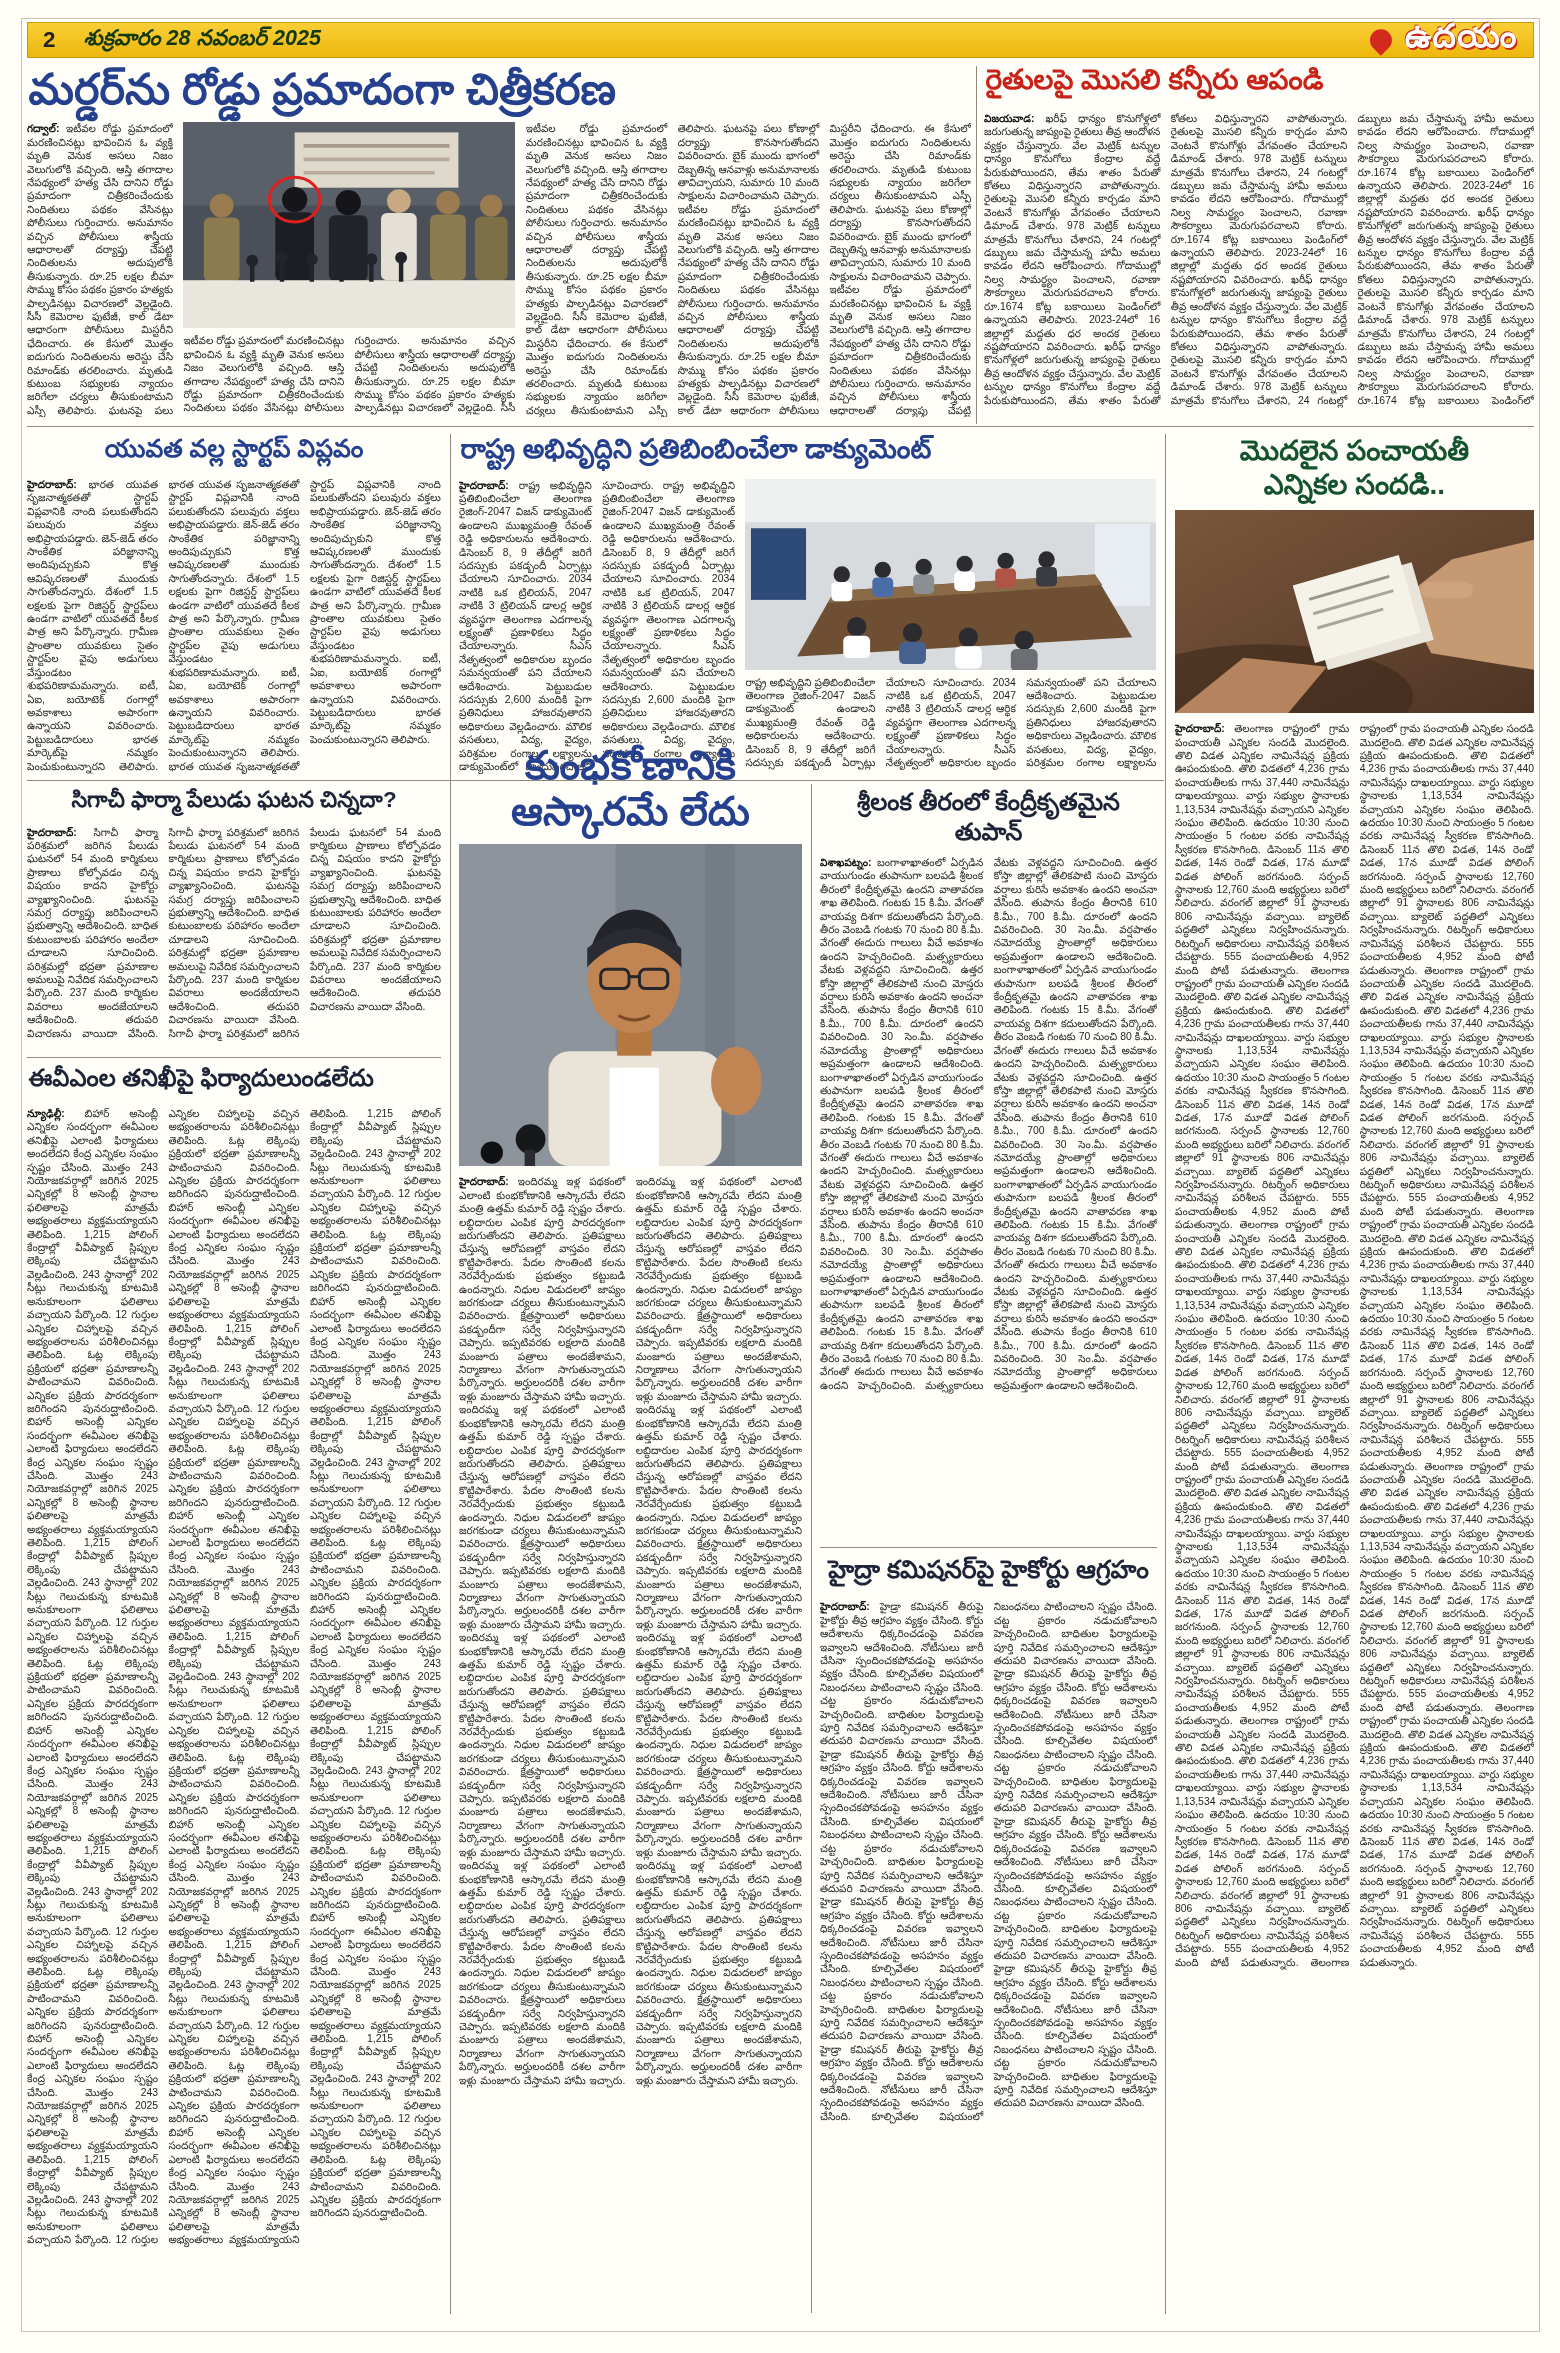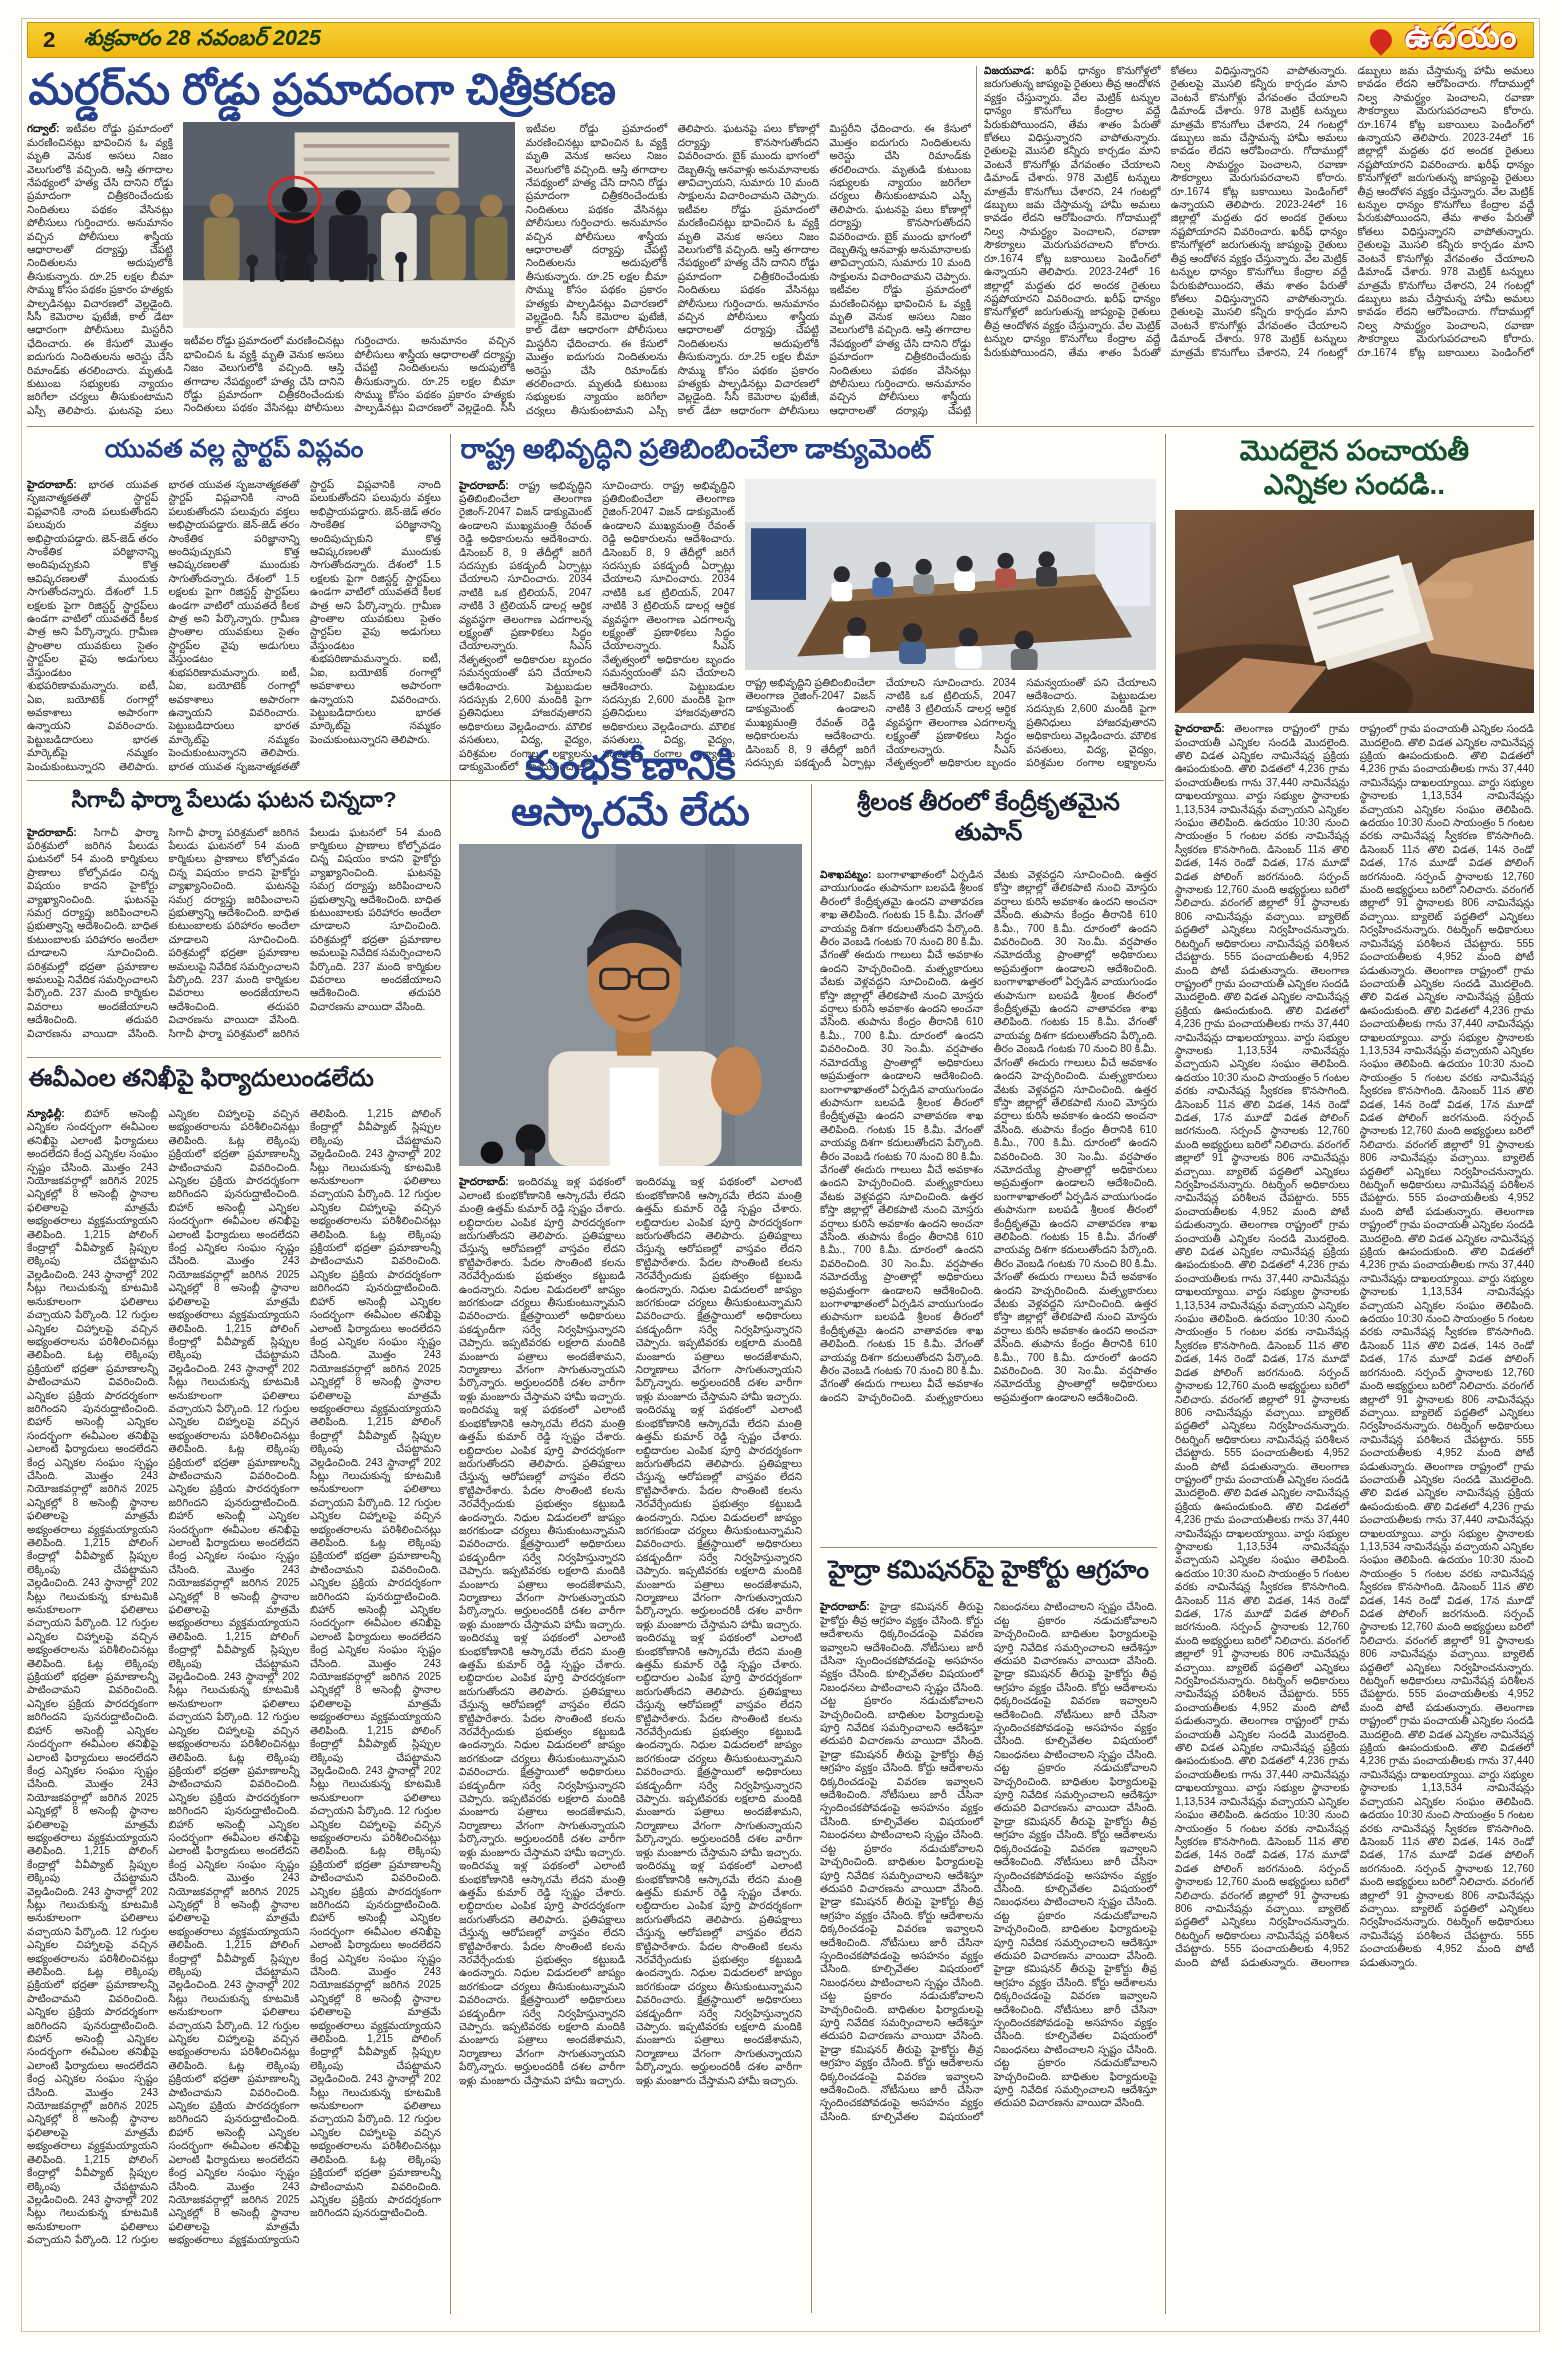--- a/index.html
+++ b/index.html
@@ -103,20 +103,21 @@
           <span>ఇటీవల రోడ్డు ప్రమాదంలో మరణించినట్లు భావించిన ఓ వ్యక్తి మృతి వెనుక అసలు నిజం వెలుగులోకి వచ్చింది. ఆస్తి తగాదాల నేపథ్యంలో హత్య చేసి దానిని రోడ్డు ప్రమాదంగా చిత్రీకరించేందుకు నిందితులు పథకం వేసినట్లు పోలీసులు గుర్తించారు. అనుమానం వచ్చిన పోలీసులు శాస్త్రీయ ఆధారాలతో దర్యాప్తు చేపట్టి నిందితులను అదుపులోకి తీసుకున్నారు. రూ.25 లక్షల బీమా సొమ్ము కోసం పథకం ప్రకారం హత్యకు పాల్పడినట్లు విచారణలో వెల్లడైంది. సీసీ కెమెరాల ఫుటేజీ, కాల్ డేటా ఆధారంగా పోలీసులు మిస్టరీని ఛేదించారు. ఈ కేసులో మొత్తం ఐదుగురు నిందితులను అరెస్టు చేసి రిమాండ్‌కు తరలించారు. మృతుడి కుటుంబ సభ్యులకు న్యాయం జరిగేలా చర్యలు తీసుకుంటామని ఎస్పీ తెలిపారు. ఘటనపై పలు కోణాల్లో దర్యాప్తు కొనసాగుతోందని వివరించారు. బైక్ ముందు భాగంలో దెబ్బతిన్న ఆనవాళ్లు అనుమానాలకు తావిచ్చాయని, సుమారు 10 మంది సాక్షులను విచారించామని చెప్పారు. ఇటీవల రోడ్డు ప్రమాదంలో మరణించినట్లు భావించిన ఓ వ్యక్తి మృతి వెనుక అసలు నిజం వెలుగులోకి వచ్చింది. ఆస్తి తగాదాల నేపథ్యంలో హత్య చేసి దానిని రోడ్డు ప్రమాదంగా చిత్రీకరించేందుకు నిందితులు పథకం వేసినట్లు పోలీసులు గుర్తించారు. అనుమానం వచ్చిన పోలీసులు శాస్త్రీయ ఆధారాలతో దర్యాప్తు చేపట్టి నిందితులను అదుపులోకి తీసుకున్నారు. రూ.25 లక్షల బీమా సొమ్ము కోసం పథకం ప్రకారం హత్యకు పాల్పడినట్లు విచారణలో వెల్లడైంది. సీసీ కెమెరాల ఫుటేజీ, కాల్ డేటా ఆధారంగా పోలీసులు మిస్టరీని ఛేదించారు. ఈ కేసులో మొత్తం ఐదుగురు నిందితులను అరెస్టు చేసి రిమాండ్‌కు తరలించారు. మృతుడి కుటుంబ సభ్యులకు న్యాయం జరిగేలా చర్యలు తీసుకుంటామని ఎస్పీ తెలిపారు. ఘటనపై పలు కోణాల్లో దర్యాప్తు కొనసాగుతోందని వివరించారు. బైక్ ముందు భాగంలో దెబ్బతిన్న ఆనవాళ్లు అనుమానాలకు తావిచ్చాయని, సుమారు 10 మంది సాక్షులను విచారించామని చెప్పారు.</span>
         </p>
       </div>
       <p class="bt" style="flex:1; column-count:3; height:295px;">
         <span>ఇటీవల రోడ్డు ప్రమాదంలో మరణించినట్లు భావించిన ఓ వ్యక్తి మృతి వెనుక అసలు నిజం వెలుగులోకి వచ్చింది. ఆస్తి తగాదాల నేపథ్యంలో హత్య చేసి దానిని రోడ్డు ప్రమాదంగా చిత్రీకరించేందుకు నిందితులు పథకం వేసినట్లు పోలీసులు గుర్తించారు. అనుమానం వచ్చిన పోలీసులు శాస్త్రీయ ఆధారాలతో దర్యాప్తు చేపట్టి నిందితులను అదుపులోకి తీసుకున్నారు. రూ.25 లక్షల బీమా సొమ్ము కోసం పథకం ప్రకారం హత్యకు పాల్పడినట్లు విచారణలో వెల్లడైంది. సీసీ కెమెరాల ఫుటేజీ, కాల్ డేటా ఆధారంగా పోలీసులు మిస్టరీని ఛేదించారు. ఈ కేసులో మొత్తం ఐదుగురు నిందితులను అరెస్టు చేసి రిమాండ్‌కు తరలించారు. మృతుడి కుటుంబ సభ్యులకు న్యాయం జరిగేలా చర్యలు తీసుకుంటామని ఎస్పీ తెలిపారు. ఘటనపై పలు కోణాల్లో దర్యాప్తు కొనసాగుతోందని వివరించారు. బైక్ ముందు భాగంలో దెబ్బతిన్న ఆనవాళ్లు అనుమానాలకు తావిచ్చాయని, సుమారు 10 మంది సాక్షులను విచారించామని చెప్పారు. ఇటీవల రోడ్డు ప్రమాదంలో మరణించినట్లు భావించిన ఓ వ్యక్తి మృతి వెనుక అసలు నిజం వెలుగులోకి వచ్చింది. ఆస్తి తగాదాల నేపథ్యంలో హత్య చేసి దానిని రోడ్డు ప్రమాదంగా చిత్రీకరించేందుకు నిందితులు పథకం వేసినట్లు పోలీసులు గుర్తించారు. అనుమానం వచ్చిన పోలీసులు శాస్త్రీయ ఆధారాలతో దర్యాప్తు చేపట్టి నిందితులను అదుపులోకి తీసుకున్నారు. రూ.25 లక్షల బీమా సొమ్ము కోసం పథకం ప్రకారం హత్యకు పాల్పడినట్లు విచారణలో వెల్లడైంది. సీసీ కెమెరాల ఫుటేజీ, కాల్ డేటా ఆధారంగా పోలీసులు మిస్టరీని ఛేదించారు. ఈ కేసులో మొత్తం ఐదుగురు నిందితులను అరెస్టు చేసి రిమాండ్‌కు తరలించారు. మృతుడి కుటుంబ సభ్యులకు న్యాయం జరిగేలా చర్యలు తీసుకుంటామని ఎస్పీ తెలిపారు. ఘటనపై పలు కోణాల్లో దర్యాప్తు కొనసాగుతోందని వివరించారు. బైక్ ముందు భాగంలో దెబ్బతిన్న ఆనవాళ్లు అనుమానాలకు తావిచ్చాయని, సుమారు 10 మంది సాక్షులను విచారించామని చెప్పారు. ఇటీవల రోడ్డు ప్రమాదంలో మరణించినట్లు భావించిన ఓ వ్యక్తి మృతి వెనుక అసలు నిజం వెలుగులోకి వచ్చింది. ఆస్తి తగాదాల నేపథ్యంలో హత్య చేసి దానిని రోడ్డు ప్రమాదంగా చిత్రీకరించేందుకు నిందితులు పథకం వేసినట్లు పోలీసులు గుర్తించారు. అనుమానం వచ్చిన పోలీసులు శాస్త్రీయ ఆధారాలతో దర్యాప్తు చేపట్టి నిందితులను అదుపులోకి తీసుకున్నారు. రూ.25 లక్షల బీమా సొమ్ము కోసం పథకం ప్రకారం హత్యకు పాల్పడినట్లు విచారణలో వెల్లడైంది. సీసీ కెమెరాల ఫుటేజీ, కాల్ డేటా ఆధారంగా పోలీసులు మిస్టరీని ఛేదించారు. ఈ కేసులో మొత్తం ఐదుగురు నిందితులను అరెస్టు చేసి రిమాండ్‌కు తరలించారు. మృతుడి కుటుంబ సభ్యులకు న్యాయం జరిగేలా చర్యలు తీసుకుంటామని ఎస్పీ తెలిపారు. ఘటనపై పలు కోణాల్లో దర్యాప్తు కొనసాగుతోందని వివరించారు. బైక్ ముందు భాగంలో దెబ్బతిన్న ఆనవాళ్లు అనుమానాలకు తావిచ్చాయని, సుమారు 10 మంది సాక్షులను విచారించామని చెప్పారు.</span>
       </p>
     </div>
   </section>
 
   <section class="article" id="a2" style="left:984px; top:64px; width:550px; height:358px;">
+    <h2 class="hl-red" style="font-size:28px; margin:0 0 9px 1.5px;">రైతులపై మొసలి కన్నీరు ఆపండి</h2>
     <p class="bt" style="column-count:3; height:306px;">
       <b class="dateline">విజయవాడ:</b><span>ఖరీఫ్ ధాన్యం కొనుగోళ్లలో జరుగుతున్న జాప్యంపై రైతులు తీవ్ర ఆందోళన వ్యక్తం చేస్తున్నారు. వేల మెట్రిక్ టన్నుల ధాన్యం కొనుగోలు కేంద్రాల వద్దే పేరుకుపోయిందని, తేమ శాతం పేరుతో కోతలు విధిస్తున్నారని వాపోతున్నారు. రైతులపై మొసలి కన్నీరు కార్చడం మాని వెంటనే కొనుగోళ్లు వేగవంతం చేయాలని డిమాండ్ చేశారు. 978 మెట్రిక్ టన్నులు మాత్రమే కొనుగోలు చేశారని, 24 గంటల్లో డబ్బులు జమ చేస్తామన్న హామీ అమలు కావడం లేదని ఆరోపించారు. గోదాముల్లో నిల్వ సామర్థ్యం పెంచాలని, రవాణా సౌకర్యాలు మెరుగుపరచాలని కోరారు. రూ.1674 కోట్ల బకాయిలు పెండింగ్‌లో ఉన్నాయని తెలిపారు. 2023-24లో 16 జిల్లాల్లో మద్దతు ధర అందక రైతులు నష్టపోయారని వివరించారు. ఖరీఫ్ ధాన్యం కొనుగోళ్లలో జరుగుతున్న జాప్యంపై రైతులు తీవ్ర ఆందోళన వ్యక్తం చేస్తున్నారు. వేల మెట్రిక్ టన్నుల ధాన్యం కొనుగోలు కేంద్రాల వద్దే పేరుకుపోయిందని, తేమ శాతం పేరుతో కోతలు విధిస్తున్నారని వాపోతున్నారు. రైతులపై మొసలి కన్నీరు కార్చడం మాని వెంటనే కొనుగోళ్లు వేగవంతం చేయాలని డిమాండ్ చేశారు. 978 మెట్రిక్ టన్నులు మాత్రమే కొనుగోలు చేశారని, 24 గంటల్లో డబ్బులు జమ చేస్తామన్న హామీ అమలు కావడం లేదని ఆరోపించారు. గోదాముల్లో నిల్వ సామర్థ్యం పెంచాలని, రవాణా సౌకర్యాలు మెరుగుపరచాలని కోరారు. రూ.1674 కోట్ల బకాయిలు పెండింగ్‌లో ఉన్నాయని తెలిపారు. 2023-24లో 16 జిల్లాల్లో మద్దతు ధర అందక రైతులు నష్టపోయారని వివరించారు. ఖరీఫ్ ధాన్యం కొనుగోళ్లలో జరుగుతున్న జాప్యంపై రైతులు తీవ్ర ఆందోళన వ్యక్తం చేస్తున్నారు. వేల మెట్రిక్ టన్నుల ధాన్యం కొనుగోలు కేంద్రాల వద్దే పేరుకుపోయిందని, తేమ శాతం పేరుతో కోతలు విధిస్తున్నారని వాపోతున్నారు. రైతులపై మొసలి కన్నీరు కార్చడం మాని వెంటనే కొనుగోళ్లు వేగవంతం చేయాలని డిమాండ్ చేశారు. 978 మెట్రిక్ టన్నులు మాత్రమే కొనుగోలు చేశారని, 24 గంటల్లో డబ్బులు జమ చేస్తామన్న హామీ అమలు కావడం లేదని ఆరోపించారు. గోదాముల్లో నిల్వ సామర్థ్యం పెంచాలని, రవాణా సౌకర్యాలు మెరుగుపరచాలని కోరారు. రూ.1674 కోట్ల బకాయిలు పెండింగ్‌లో ఉన్నాయని తెలిపారు. 2023-24లో 16 జిల్లాల్లో మద్దతు ధర అందక రైతులు నష్టపోయారని వివరించారు. ఖరీఫ్ ధాన్యం కొనుగోళ్లలో జరుగుతున్న జాప్యంపై రైతులు తీవ్ర ఆందోళన వ్యక్తం చేస్తున్నారు. వేల మెట్రిక్ టన్నుల ధాన్యం కొనుగోలు కేంద్రాల వద్దే పేరుకుపోయిందని, తేమ శాతం పేరుతో కోతలు విధిస్తున్నారని వాపోతున్నారు. రైతులపై మొసలి కన్నీరు కార్చడం మాని వెంటనే కొనుగోళ్లు వేగవంతం చేయాలని డిమాండ్ చేశారు. 978 మెట్రిక్ టన్నులు మాత్రమే కొనుగోలు చేశారని, 24 గంటల్లో డబ్బులు జమ చేస్తామన్న హామీ అమలు కావడం లేదని ఆరోపించారు. గోదాముల్లో నిల్వ సామర్థ్యం పెంచాలని, రవాణా సౌకర్యాలు మెరుగుపరచాలని కోరారు. రూ.1674 కోట్ల బకాయిలు పెండింగ్‌లో ఉన్నాయని తెలిపారు. 2023-24లో 16 జిల్లాల్లో మద్దతు ధర అందక రైతులు నష్టపోయారని వివరించారు.</span>
     </p>
   </section>
 
   <section class="article" id="a3" style="left:27px; top:434px; width:414px; height:343px;">
     <h2 class="hl-blue center" style="font-size:25px; margin:0 0 9px 0;">యువత వల్ల స్టార్టప్ విప్లవం</h2>
     <p class="bt" style="column-count:3; height:298px;">
       <b class="dateline">హైదరాబాద్:</b><span>భారత యువత సృజనాత్మకతతో స్టార్టప్ విప్లవానికి నాంది పలుకుతోందని పలువురు వక్తలు అభిప్రాయపడ్డారు. జెన్-జెడ్ తరం సాంకేతిక పరిజ్ఞానాన్ని అందిపుచ్చుకుని కొత్త ఆవిష్కరణలతో ముందుకు సాగుతోందన్నారు. దేశంలో 1.5 లక్షలకు పైగా రిజిస్టర్డ్ స్టార్టప్‌లు ఉండగా వాటిలో యువతదే కీలక పాత్ర అని పేర్కొన్నారు. గ్రామీణ ప్రాంతాల యువకులు సైతం స్టార్టప్‌ల వైపు అడుగులు వేస్తుండటం శుభపరిణామమన్నారు. ఐటీ, ఏఐ, బయోటెక్ రంగాల్లో అవకాశాలు అపారంగా ఉన్నాయని వివరించారు. పెట్టుబడిదారులు భారత మార్కెట్‌పై నమ్మకం పెంచుకుంటున్నారని తెలిపారు. భారత యువత సృజనాత్మకతతో స్టార్టప్ విప్లవానికి నాంది పలుకుతోందని పలువురు వక్తలు అభిప్రాయపడ్డారు. జెన్-జెడ్ తరం సాంకేతిక పరిజ్ఞానాన్ని అందిపుచ్చుకుని కొత్త ఆవిష్కరణలతో ముందుకు సాగుతోందన్నారు. దేశంలో 1.5 లక్షలకు పైగా రిజిస్టర్డ్ స్టార్టప్‌లు ఉండగా వాటిలో యువతదే కీలక పాత్ర అని పేర్కొన్నారు. గ్రామీణ ప్రాంతాల యువకులు సైతం స్టార్టప్‌ల వైపు అడుగులు వేస్తుండటం శుభపరిణామమన్నారు. ఐటీ, ఏఐ, బయోటెక్ రంగాల్లో అవకాశాలు అపారంగా ఉన్నాయని వివరించారు. పెట్టుబడిదారులు భారత మార్కెట్‌పై నమ్మకం పెంచుకుంటున్నారని తెలిపారు. భారత యువత సృజనాత్మకతతో స్టార్టప్ విప్లవానికి నాంది పలుకుతోందని పలువురు వక్తలు అభిప్రాయపడ్డారు. జెన్-జెడ్ తరం సాంకేతిక పరిజ్ఞానాన్ని అందిపుచ్చుకుని కొత్త ఆవిష్కరణలతో ముందుకు సాగుతోందన్నారు. దేశంలో 1.5 లక్షలకు పైగా రిజిస్టర్డ్ స్టార్టప్‌లు ఉండగా వాటిలో యువతదే కీలక పాత్ర అని పేర్కొన్నారు. గ్రామీణ ప్రాంతాల యువకులు సైతం స్టార్టప్‌ల వైపు అడుగులు వేస్తుండటం శుభపరిణామమన్నారు. ఐటీ, ఏఐ, బయోటెక్ రంగాల్లో అవకాశాలు అపారంగా ఉన్నాయని వివరించారు. పెట్టుబడిదారులు భారత మార్కెట్‌పై నమ్మకం పెంచుకుంటున్నారని తెలిపారు.</span>
     </p>
@@ -236,21 +237,21 @@
         <rect x="88" y="410" width="14" height="30" fill="#2a2b31"></rect>
         <circle cx="44" cy="414" r="15" fill="#101114"></circle>
       </svg>
     </div>
     <p class="bt" style="column-count:2; height:1096px; margin-top:9px;">
       <b class="dateline">హైదరాబాద్:</b><span>ఇందిరమ్మ ఇళ్ల పథకంలో ఎలాంటి కుంభకోణానికి ఆస్కారమే లేదని మంత్రి ఉత్తమ్ కుమార్ రెడ్డి స్పష్టం చేశారు. లబ్ధిదారుల ఎంపిక పూర్తి పారదర్శకంగా జరుగుతోందని తెలిపారు. ప్రతిపక్షాలు చేస్తున్న ఆరోపణల్లో వాస్తవం లేదని కొట్టిపారేశారు. పేదల సొంతింటి కలను నెరవేర్చేందుకు ప్రభుత్వం కట్టుబడి ఉందన్నారు. నిధుల విడుదలలో జాప్యం జరగకుండా చర్యలు తీసుకుంటున్నామని వివరించారు. క్షేత్రస్థాయిలో అధికారులు పకడ్బందీగా సర్వే నిర్వహిస్తున్నారని చెప్పారు. ఇప్పటివరకు లక్షలాది మందికి మంజూరు పత్రాలు అందజేశామని, నిర్మాణాలు వేగంగా సాగుతున్నాయని పేర్కొన్నారు. అర్హులందరికీ దశల వారీగా ఇళ్లు మంజూరు చేస్తామని హామీ ఇచ్చారు. ఇందిరమ్మ ఇళ్ల పథకంలో ఎలాంటి కుంభకోణానికి ఆస్కారమే లేదని మంత్రి ఉత్తమ్ కుమార్ రెడ్డి స్పష్టం చేశారు. లబ్ధిదారుల ఎంపిక పూర్తి పారదర్శకంగా జరుగుతోందని తెలిపారు. ప్రతిపక్షాలు చేస్తున్న ఆరోపణల్లో వాస్తవం లేదని కొట్టిపారేశారు. పేదల సొంతింటి కలను నెరవేర్చేందుకు ప్రభుత్వం కట్టుబడి ఉందన్నారు. నిధుల విడుదలలో జాప్యం జరగకుండా చర్యలు తీసుకుంటున్నామని వివరించారు. క్షేత్రస్థాయిలో అధికారులు పకడ్బందీగా సర్వే నిర్వహిస్తున్నారని చెప్పారు. ఇప్పటివరకు లక్షలాది మందికి మంజూరు పత్రాలు అందజేశామని, నిర్మాణాలు వేగంగా సాగుతున్నాయని పేర్కొన్నారు. అర్హులందరికీ దశల వారీగా ఇళ్లు మంజూరు చేస్తామని హామీ ఇచ్చారు. ఇందిరమ్మ ఇళ్ల పథకంలో ఎలాంటి కుంభకోణానికి ఆస్కారమే లేదని మంత్రి ఉత్తమ్ కుమార్ రెడ్డి స్పష్టం చేశారు. లబ్ధిదారుల ఎంపిక పూర్తి పారదర్శకంగా జరుగుతోందని తెలిపారు. ప్రతిపక్షాలు చేస్తున్న ఆరోపణల్లో వాస్తవం లేదని కొట్టిపారేశారు. పేదల సొంతింటి కలను నెరవేర్చేందుకు ప్రభుత్వం కట్టుబడి ఉందన్నారు. నిధుల విడుదలలో జాప్యం జరగకుండా చర్యలు తీసుకుంటున్నామని వివరించారు. క్షేత్రస్థాయిలో అధికారులు పకడ్బందీగా సర్వే నిర్వహిస్తున్నారని చెప్పారు. ఇప్పటివరకు లక్షలాది మందికి మంజూరు పత్రాలు అందజేశామని, నిర్మాణాలు వేగంగా సాగుతున్నాయని పేర్కొన్నారు. అర్హులందరికీ దశల వారీగా ఇళ్లు మంజూరు చేస్తామని హామీ ఇచ్చారు. ఇందిరమ్మ ఇళ్ల పథకంలో ఎలాంటి కుంభకోణానికి ఆస్కారమే లేదని మంత్రి ఉత్తమ్ కుమార్ రెడ్డి స్పష్టం చేశారు. లబ్ధిదారుల ఎంపిక పూర్తి పారదర్శకంగా జరుగుతోందని తెలిపారు. ప్రతిపక్షాలు చేస్తున్న ఆరోపణల్లో వాస్తవం లేదని కొట్టిపారేశారు. పేదల సొంతింటి కలను నెరవేర్చేందుకు ప్రభుత్వం కట్టుబడి ఉందన్నారు. నిధుల విడుదలలో జాప్యం జరగకుండా చర్యలు తీసుకుంటున్నామని వివరించారు. క్షేత్రస్థాయిలో అధికారులు పకడ్బందీగా సర్వే నిర్వహిస్తున్నారని చెప్పారు. ఇప్పటివరకు లక్షలాది మందికి మంజూరు పత్రాలు అందజేశామని, నిర్మాణాలు వేగంగా సాగుతున్నాయని పేర్కొన్నారు. అర్హులందరికీ దశల వారీగా ఇళ్లు మంజూరు చేస్తామని హామీ ఇచ్చారు. ఇందిరమ్మ ఇళ్ల పథకంలో ఎలాంటి కుంభకోణానికి ఆస్కారమే లేదని మంత్రి ఉత్తమ్ కుమార్ రెడ్డి స్పష్టం చేశారు. లబ్ధిదారుల ఎంపిక పూర్తి పారదర్శకంగా జరుగుతోందని తెలిపారు. ప్రతిపక్షాలు చేస్తున్న ఆరోపణల్లో వాస్తవం లేదని కొట్టిపారేశారు. పేదల సొంతింటి కలను నెరవేర్చేందుకు ప్రభుత్వం కట్టుబడి ఉందన్నారు. నిధుల విడుదలలో జాప్యం జరగకుండా చర్యలు తీసుకుంటున్నామని వివరించారు. క్షేత్రస్థాయిలో అధికారులు పకడ్బందీగా సర్వే నిర్వహిస్తున్నారని చెప్పారు. ఇప్పటివరకు లక్షలాది మందికి మంజూరు పత్రాలు అందజేశామని, నిర్మాణాలు వేగంగా సాగుతున్నాయని పేర్కొన్నారు. అర్హులందరికీ దశల వారీగా ఇళ్లు మంజూరు చేస్తామని హామీ ఇచ్చారు. ఇందిరమ్మ ఇళ్ల పథకంలో ఎలాంటి కుంభకోణానికి ఆస్కారమే లేదని మంత్రి ఉత్తమ్ కుమార్ రెడ్డి స్పష్టం చేశారు. లబ్ధిదారుల ఎంపిక పూర్తి పారదర్శకంగా జరుగుతోందని తెలిపారు. ప్రతిపక్షాలు చేస్తున్న ఆరోపణల్లో వాస్తవం లేదని కొట్టిపారేశారు. పేదల సొంతింటి కలను నెరవేర్చేందుకు ప్రభుత్వం కట్టుబడి ఉందన్నారు. నిధుల విడుదలలో జాప్యం జరగకుండా చర్యలు తీసుకుంటున్నామని వివరించారు. క్షేత్రస్థాయిలో అధికారులు పకడ్బందీగా సర్వే నిర్వహిస్తున్నారని చెప్పారు. ఇప్పటివరకు లక్షలాది మందికి మంజూరు పత్రాలు అందజేశామని, నిర్మాణాలు వేగంగా సాగుతున్నాయని పేర్కొన్నారు. అర్హులందరికీ దశల వారీగా ఇళ్లు మంజూరు చేస్తామని హామీ ఇచ్చారు. ఇందిరమ్మ ఇళ్ల పథకంలో ఎలాంటి కుంభకోణానికి ఆస్కారమే లేదని మంత్రి ఉత్తమ్ కుమార్ రెడ్డి స్పష్టం చేశారు. లబ్ధిదారుల ఎంపిక పూర్తి పారదర్శకంగా జరుగుతోందని తెలిపారు. ప్రతిపక్షాలు చేస్తున్న ఆరోపణల్లో వాస్తవం లేదని కొట్టిపారేశారు. పేదల సొంతింటి కలను నెరవేర్చేందుకు ప్రభుత్వం కట్టుబడి ఉందన్నారు. నిధుల విడుదలలో జాప్యం జరగకుండా చర్యలు తీసుకుంటున్నామని వివరించారు. క్షేత్రస్థాయిలో అధికారులు పకడ్బందీగా సర్వే నిర్వహిస్తున్నారని చెప్పారు. ఇప్పటివరకు లక్షలాది మందికి మంజూరు పత్రాలు అందజేశామని, నిర్మాణాలు వేగంగా సాగుతున్నాయని పేర్కొన్నారు. అర్హులందరికీ దశల వారీగా ఇళ్లు మంజూరు చేస్తామని హామీ ఇచ్చారు. ఇందిరమ్మ ఇళ్ల పథకంలో ఎలాంటి కుంభకోణానికి ఆస్కారమే లేదని మంత్రి ఉత్తమ్ కుమార్ రెడ్డి స్పష్టం చేశారు. లబ్ధిదారుల ఎంపిక పూర్తి పారదర్శకంగా జరుగుతోందని తెలిపారు. ప్రతిపక్షాలు చేస్తున్న ఆరోపణల్లో వాస్తవం లేదని కొట్టిపారేశారు. పేదల సొంతింటి కలను నెరవేర్చేందుకు ప్రభుత్వం కట్టుబడి ఉందన్నారు. నిధుల విడుదలలో జాప్యం జరగకుండా చర్యలు తీసుకుంటున్నామని వివరించారు. క్షేత్రస్థాయిలో అధికారులు పకడ్బందీగా సర్వే నిర్వహిస్తున్నారని చెప్పారు. ఇప్పటివరకు లక్షలాది మందికి మంజూరు పత్రాలు అందజేశామని, నిర్మాణాలు వేగంగా సాగుతున్నాయని పేర్కొన్నారు. అర్హులందరికీ దశల వారీగా ఇళ్లు మంజూరు చేస్తామని హామీ ఇచ్చారు.</span>
     </p>
   </section>
 
   <section class="article" id="a9" style="left:820px; top:787px; width:337px; height:757px;">
-    <h3 class="hl-dark center" style="font-size:24px; line-height:1.25; margin:0 0 21px 0;">శ్రీలంక తీరంలో కేంద్రీకృతమైన తుపాన్</h3>
+    <h3 class="hl-dark center" style="font-size:24px; line-height:1.25; margin:0 0 9px 0;">శ్రీలంక తీరంలో కేంద్రీకృతమైన తుపాన్</h3>
     <p class="bt" style="column-count:2; height:686px;">
       <b class="dateline">విశాఖపట్నం:</b><span>బంగాళాఖాతంలో ఏర్పడిన వాయుగుండం తుపానుగా బలపడి శ్రీలంక తీరంలో కేంద్రీకృతమై ఉందని వాతావరణ శాఖ తెలిపింది. గంటకు 15 కి.మీ. వేగంతో వాయవ్య దిశగా కదులుతోందని పేర్కొంది. తీరం వెంబడి గంటకు 70 నుంచి 80 కి.మీ. వేగంతో ఈదురు గాలులు వీచే అవకాశం ఉందని హెచ్చరించింది. మత్స్యకారులు వేటకు వెళ్లవద్దని సూచించింది. ఉత్తర కోస్తా జిల్లాల్లో తేలికపాటి నుంచి మోస్తరు వర్షాలు కురిసే అవకాశం ఉందని అంచనా వేసింది. తుపాను కేంద్రం తీరానికి 610 కి.మీ., 700 కి.మీ. దూరంలో ఉందని వివరించింది. 30 సెం.మీ. వర్షపాతం నమోదయ్యే ప్రాంతాల్లో అధికారులు అప్రమత్తంగా ఉండాలని ఆదేశించింది. బంగాళాఖాతంలో ఏర్పడిన వాయుగుండం తుపానుగా బలపడి శ్రీలంక తీరంలో కేంద్రీకృతమై ఉందని వాతావరణ శాఖ తెలిపింది. గంటకు 15 కి.మీ. వేగంతో వాయవ్య దిశగా కదులుతోందని పేర్కొంది. తీరం వెంబడి గంటకు 70 నుంచి 80 కి.మీ. వేగంతో ఈదురు గాలులు వీచే అవకాశం ఉందని హెచ్చరించింది. మత్స్యకారులు వేటకు వెళ్లవద్దని సూచించింది. ఉత్తర కోస్తా జిల్లాల్లో తేలికపాటి నుంచి మోస్తరు వర్షాలు కురిసే అవకాశం ఉందని అంచనా వేసింది. తుపాను కేంద్రం తీరానికి 610 కి.మీ., 700 కి.మీ. దూరంలో ఉందని వివరించింది. 30 సెం.మీ. వర్షపాతం నమోదయ్యే ప్రాంతాల్లో అధికారులు అప్రమత్తంగా ఉండాలని ఆదేశించింది. బంగాళాఖాతంలో ఏర్పడిన వాయుగుండం తుపానుగా బలపడి శ్రీలంక తీరంలో కేంద్రీకృతమై ఉందని వాతావరణ శాఖ తెలిపింది. గంటకు 15 కి.మీ. వేగంతో వాయవ్య దిశగా కదులుతోందని పేర్కొంది. తీరం వెంబడి గంటకు 70 నుంచి 80 కి.మీ. వేగంతో ఈదురు గాలులు వీచే అవకాశం ఉందని హెచ్చరించింది. మత్స్యకారులు వేటకు వెళ్లవద్దని సూచించింది. ఉత్తర కోస్తా జిల్లాల్లో తేలికపాటి నుంచి మోస్తరు వర్షాలు కురిసే అవకాశం ఉందని అంచనా వేసింది. తుపాను కేంద్రం తీరానికి 610 కి.మీ., 700 కి.మీ. దూరంలో ఉందని వివరించింది. 30 సెం.మీ. వర్షపాతం నమోదయ్యే ప్రాంతాల్లో అధికారులు అప్రమత్తంగా ఉండాలని ఆదేశించింది. బంగాళాఖాతంలో ఏర్పడిన వాయుగుండం తుపానుగా బలపడి శ్రీలంక తీరంలో కేంద్రీకృతమై ఉందని వాతావరణ శాఖ తెలిపింది. గంటకు 15 కి.మీ. వేగంతో వాయవ్య దిశగా కదులుతోందని పేర్కొంది. తీరం వెంబడి గంటకు 70 నుంచి 80 కి.మీ. వేగంతో ఈదురు గాలులు వీచే అవకాశం ఉందని హెచ్చరించింది. మత్స్యకారులు వేటకు వెళ్లవద్దని సూచించింది. ఉత్తర కోస్తా జిల్లాల్లో తేలికపాటి నుంచి మోస్తరు వర్షాలు కురిసే అవకాశం ఉందని అంచనా వేసింది. తుపాను కేంద్రం తీరానికి 610 కి.మీ., 700 కి.మీ. దూరంలో ఉందని వివరించింది. 30 సెం.మీ. వర్షపాతం నమోదయ్యే ప్రాంతాల్లో అధికారులు అప్రమత్తంగా ఉండాలని ఆదేశించింది. బంగాళాఖాతంలో ఏర్పడిన వాయుగుండం తుపానుగా బలపడి శ్రీలంక తీరంలో కేంద్రీకృతమై ఉందని వాతావరణ శాఖ తెలిపింది. గంటకు 15 కి.మీ. వేగంతో వాయవ్య దిశగా కదులుతోందని పేర్కొంది. తీరం వెంబడి గంటకు 70 నుంచి 80 కి.మీ. వేగంతో ఈదురు గాలులు వీచే అవకాశం ఉందని హెచ్చరించింది. మత్స్యకారులు వేటకు వెళ్లవద్దని సూచించింది. ఉత్తర కోస్తా జిల్లాల్లో తేలికపాటి నుంచి మోస్తరు వర్షాలు కురిసే అవకాశం ఉందని అంచనా వేసింది. తుపాను కేంద్రం తీరానికి 610 కి.మీ., 700 కి.మీ. దూరంలో ఉందని వివరించింది. 30 సెం.మీ. వర్షపాతం నమోదయ్యే ప్రాంతాల్లో అధికారులు అప్రమత్తంగా ఉండాలని ఆదేశించింది.</span>
     </p>
   </section>
 
   <section class="article" id="a10" style="left:820px; top:1555px; width:337px; height:759px;">
     <h3 class="hl-dark center" style="font-size:25px; margin:0 0 10.4px 0;text-align:center;">హైద్రా కమిషనర్‌పై హైకోర్టు ఆగ్రహం</h3>
     <p class="bt" style="column-count:2; height:708px;">
       <b class="dateline">హైదరాబాద్:</b><span>హైడ్రా కమిషనర్ తీరుపై హైకోర్టు తీవ్ర ఆగ్రహం వ్యక్తం చేసింది. కోర్టు ఆదేశాలను ధిక్కరించడంపై వివరణ ఇవ్వాలని ఆదేశించింది. నోటీసులు జారీ చేసినా స్పందించకపోవడంపై అసహనం వ్యక్తం చేసింది. కూల్చివేతల విషయంలో నిబంధనలు పాటించాలని స్పష్టం చేసింది. చట్ట ప్రకారం నడుచుకోవాలని హెచ్చరించింది. బాధితుల ఫిర్యాదులపై పూర్తి నివేదిక సమర్పించాలని ఆదేశిస్తూ తదుపరి విచారణను వాయిదా వేసింది. హైడ్రా కమిషనర్ తీరుపై హైకోర్టు తీవ్ర ఆగ్రహం వ్యక్తం చేసింది. కోర్టు ఆదేశాలను ధిక్కరించడంపై వివరణ ఇవ్వాలని ఆదేశించింది. నోటీసులు జారీ చేసినా స్పందించకపోవడంపై అసహనం వ్యక్తం చేసింది. కూల్చివేతల విషయంలో నిబంధనలు పాటించాలని స్పష్టం చేసింది. చట్ట ప్రకారం నడుచుకోవాలని హెచ్చరించింది. బాధితుల ఫిర్యాదులపై పూర్తి నివేదిక సమర్పించాలని ఆదేశిస్తూ తదుపరి విచారణను వాయిదా వేసింది. హైడ్రా కమిషనర్ తీరుపై హైకోర్టు తీవ్ర ఆగ్రహం వ్యక్తం చేసింది. కోర్టు ఆదేశాలను ధిక్కరించడంపై వివరణ ఇవ్వాలని ఆదేశించింది. నోటీసులు జారీ చేసినా స్పందించకపోవడంపై అసహనం వ్యక్తం చేసింది. కూల్చివేతల విషయంలో నిబంధనలు పాటించాలని స్పష్టం చేసింది. చట్ట ప్రకారం నడుచుకోవాలని హెచ్చరించింది. బాధితుల ఫిర్యాదులపై పూర్తి నివేదిక సమర్పించాలని ఆదేశిస్తూ తదుపరి విచారణను వాయిదా వేసింది. హైడ్రా కమిషనర్ తీరుపై హైకోర్టు తీవ్ర ఆగ్రహం వ్యక్తం చేసింది. కోర్టు ఆదేశాలను ధిక్కరించడంపై వివరణ ఇవ్వాలని ఆదేశించింది. నోటీసులు జారీ చేసినా స్పందించకపోవడంపై అసహనం వ్యక్తం చేసింది. కూల్చివేతల విషయంలో నిబంధనలు పాటించాలని స్పష్టం చేసింది. చట్ట ప్రకారం నడుచుకోవాలని హెచ్చరించింది. బాధితుల ఫిర్యాదులపై పూర్తి నివేదిక సమర్పించాలని ఆదేశిస్తూ తదుపరి విచారణను వాయిదా వేసింది. హైడ్రా కమిషనర్ తీరుపై హైకోర్టు తీవ్ర ఆగ్రహం వ్యక్తం చేసింది. కోర్టు ఆదేశాలను ధిక్కరించడంపై వివరణ ఇవ్వాలని ఆదేశించింది. నోటీసులు జారీ చేసినా స్పందించకపోవడంపై అసహనం వ్యక్తం చేసింది. కూల్చివేతల విషయంలో నిబంధనలు పాటించాలని స్పష్టం చేసింది. చట్ట ప్రకారం నడుచుకోవాలని హెచ్చరించింది. బాధితుల ఫిర్యాదులపై పూర్తి నివేదిక సమర్పించాలని ఆదేశిస్తూ తదుపరి విచారణను వాయిదా వేసింది. హైడ్రా కమిషనర్ తీరుపై హైకోర్టు తీవ్ర ఆగ్రహం వ్యక్తం చేసింది. కోర్టు ఆదేశాలను ధిక్కరించడంపై వివరణ ఇవ్వాలని ఆదేశించింది. నోటీసులు జారీ చేసినా స్పందించకపోవడంపై అసహనం వ్యక్తం చేసింది. కూల్చివేతల విషయంలో నిబంధనలు పాటించాలని స్పష్టం చేసింది. చట్ట ప్రకారం నడుచుకోవాలని హెచ్చరించింది. బాధితుల ఫిర్యాదులపై పూర్తి నివేదిక సమర్పించాలని ఆదేశిస్తూ తదుపరి విచారణను వాయిదా వేసింది. హైడ్రా కమిషనర్ తీరుపై హైకోర్టు తీవ్ర ఆగ్రహం వ్యక్తం చేసింది. కోర్టు ఆదేశాలను ధిక్కరించడంపై వివరణ ఇవ్వాలని ఆదేశించింది. నోటీసులు జారీ చేసినా స్పందించకపోవడంపై అసహనం వ్యక్తం చేసింది. కూల్చివేతల విషయంలో నిబంధనలు పాటించాలని స్పష్టం చేసింది. చట్ట ప్రకారం నడుచుకోవాలని హెచ్చరించింది. బాధితుల ఫిర్యాదులపై పూర్తి నివేదిక సమర్పించాలని ఆదేశిస్తూ తదుపరి విచారణను వాయిదా వేసింది.</span>
     </p>

